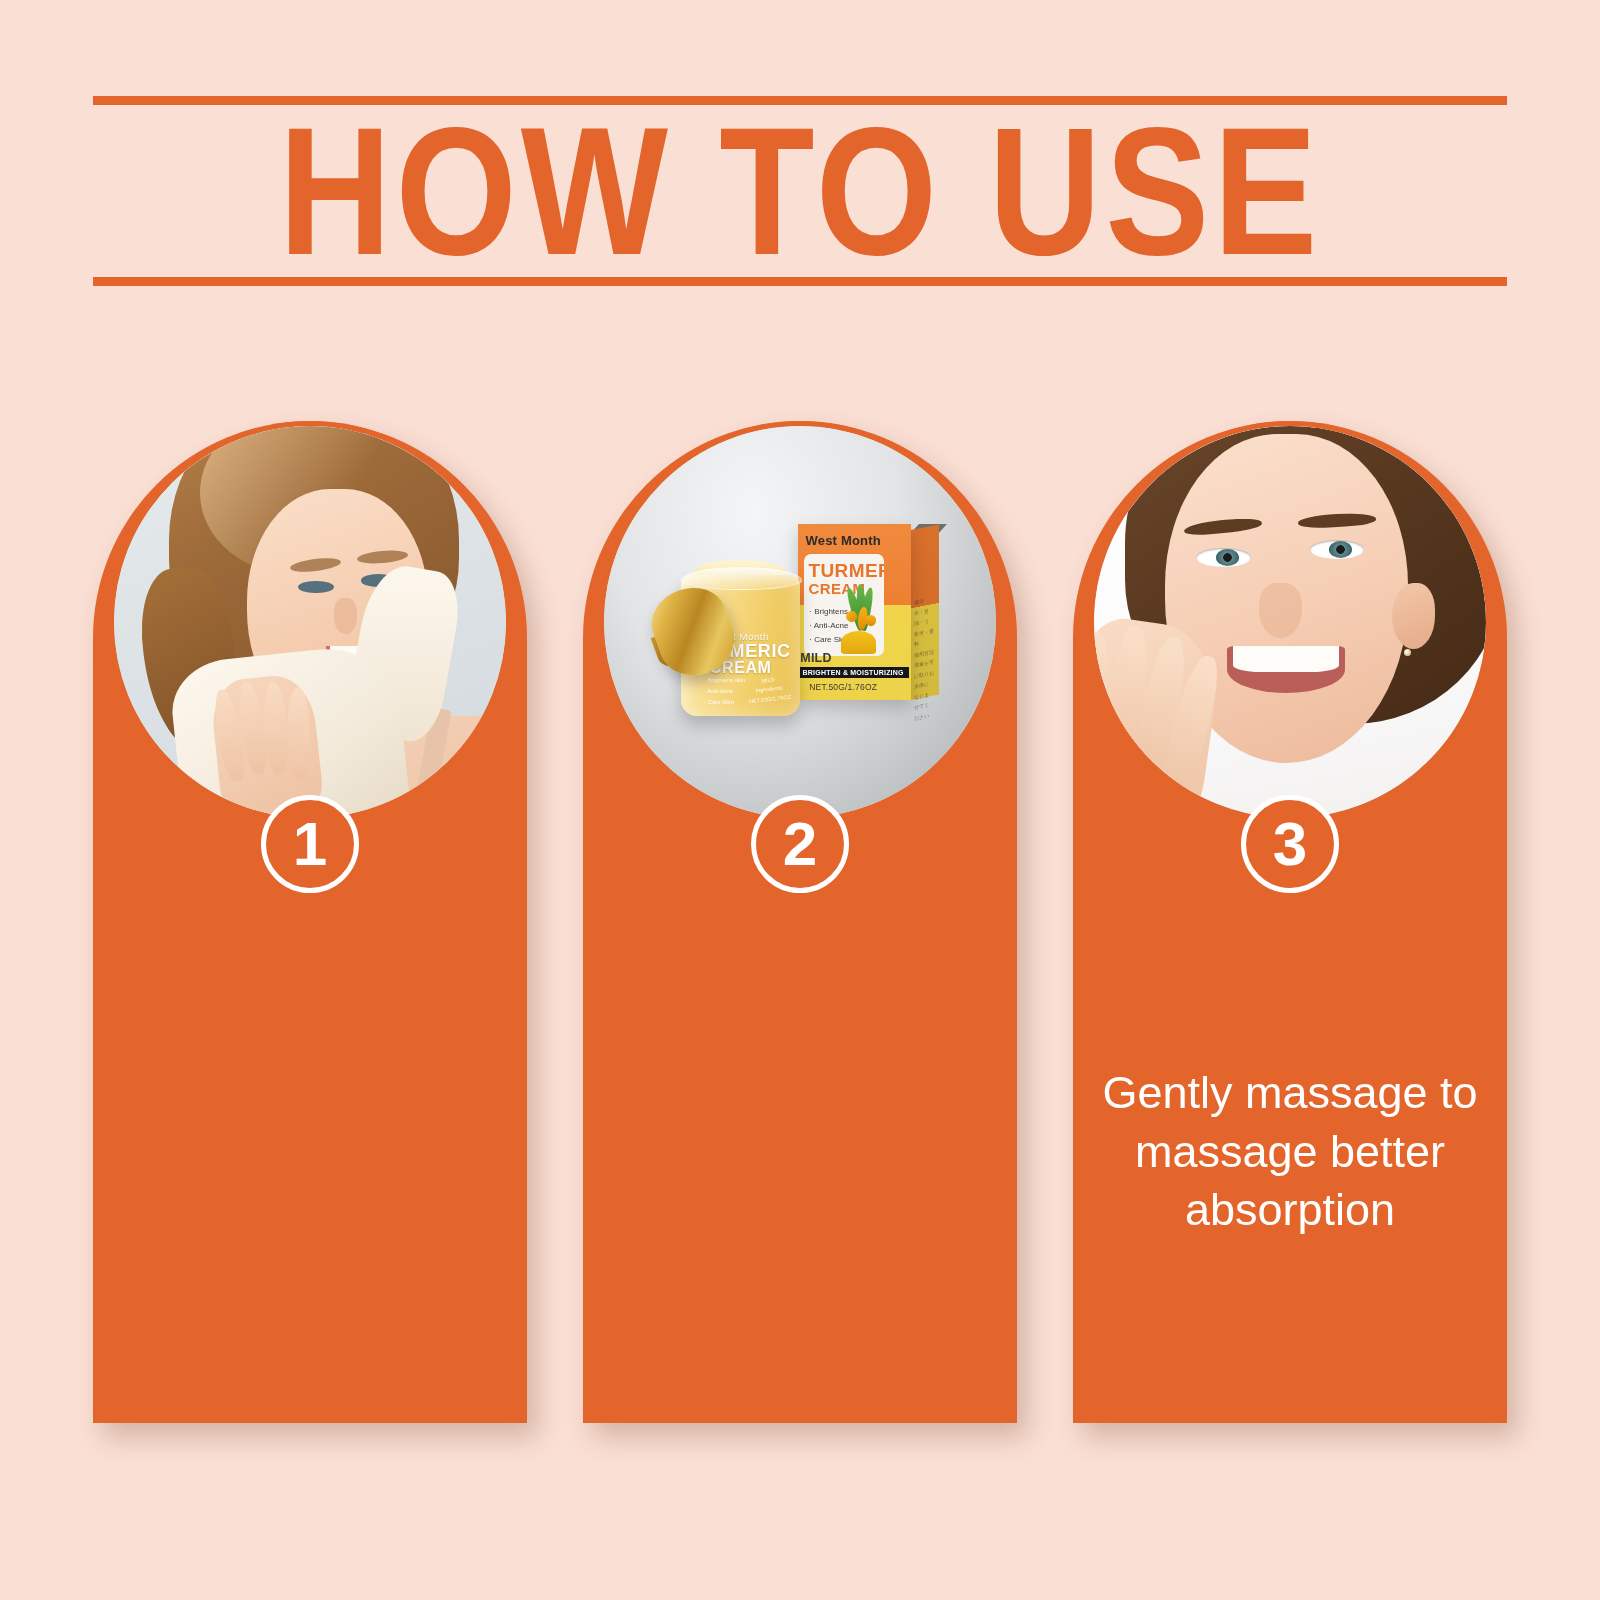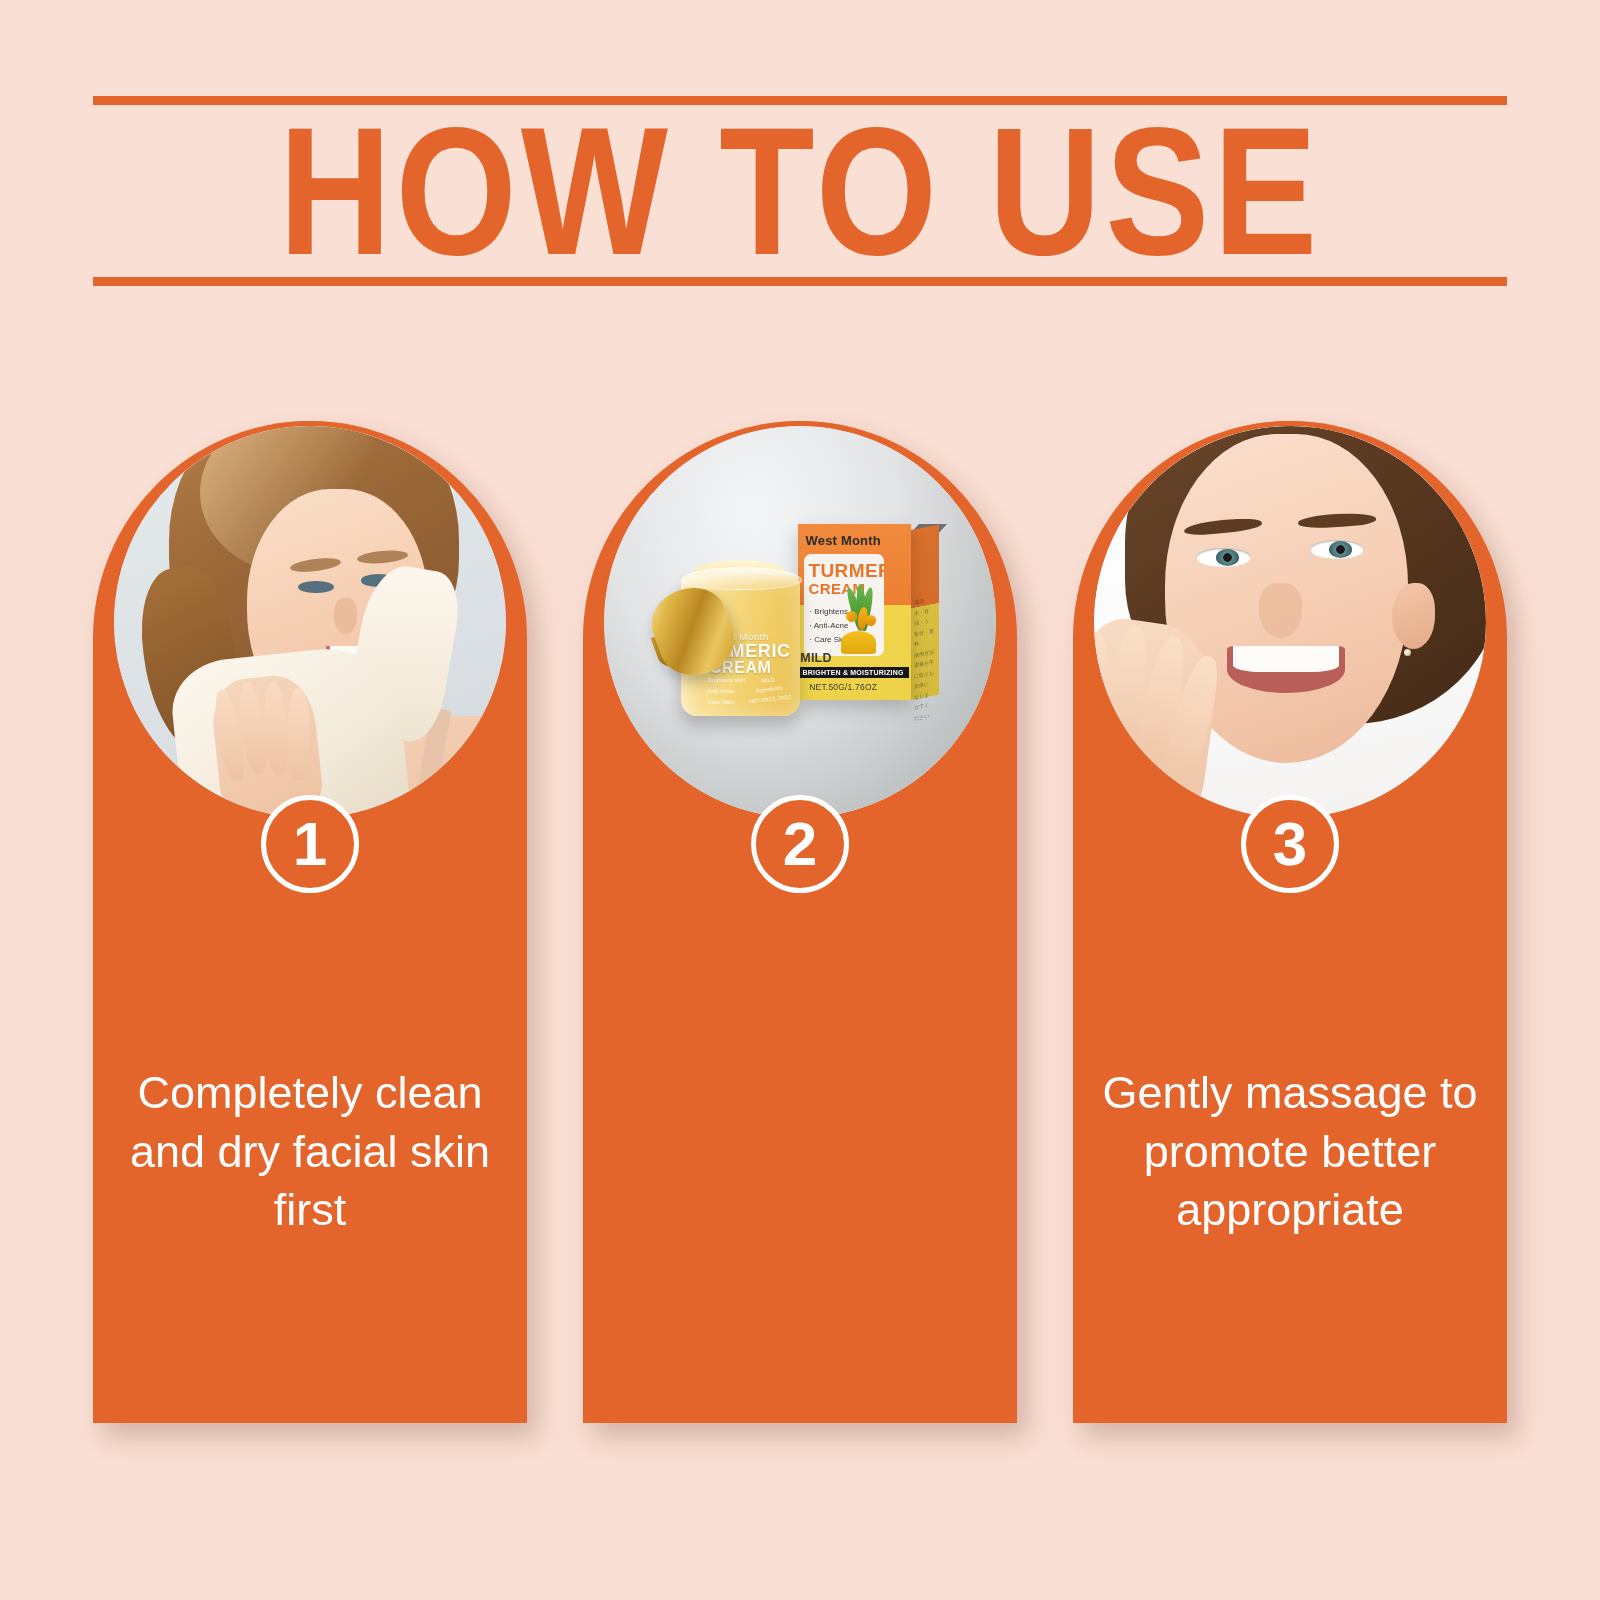--- a/index.html
+++ b/index.html
@@ -563,21 +563,20 @@
         <div class="ph1-towel"></div>
         <div class="ph1-hand">
           <div class="ph1-finger" style="left:4%;  top:6%;  transform:rotate(-4deg);"></div>
           <div class="ph1-finger" style="left:27%; top:2%;  transform:rotate(-2deg);"></div>
           <div class="ph1-finger" style="left:50%; top:4%;  transform:rotate(2deg);"></div>
           <div class="ph1-finger" style="left:72%; top:10%; transform:rotate(5deg);"></div>
         </div>
       </div>
     </div>
     <div class="badge">1</div>
-    <div class="card-caption">Completely clean and dry facial skin first</div>
   </div>
 
   <div class="card">
     <div class="card-photo">
       <div class="photo-inner">
         <div class="ph2-bg"></div>
 
         <div class="box">
           <div class="box-top"></div>
           <div class="box-side"></div>
@@ -671,16 +670,16 @@
           </div>
         <div class="ph3-hand">
           <div class="ph3-finger2" style="left:2%;  top:8%;  transform:rotate(-6deg);"></div>
           <div class="ph3-finger2" style="left:26%; top:3%;  transform:rotate(-2deg);"></div>
           <div class="ph3-finger2" style="left:50%; top:5%;  transform:rotate(3deg);"></div>
           <div class="ph3-finger2" style="left:73%; top:12%; transform:rotate(7deg);"></div>
         </div>
       </div>
     </div>
     <div class="badge">3</div>
-    <div class="card-caption">Gently massage to promote better appropriate</div>
+    <div class="card-caption">Gently massage to massage better absorption</div>
   </div>
 
 </div>
 
 </body></html>

